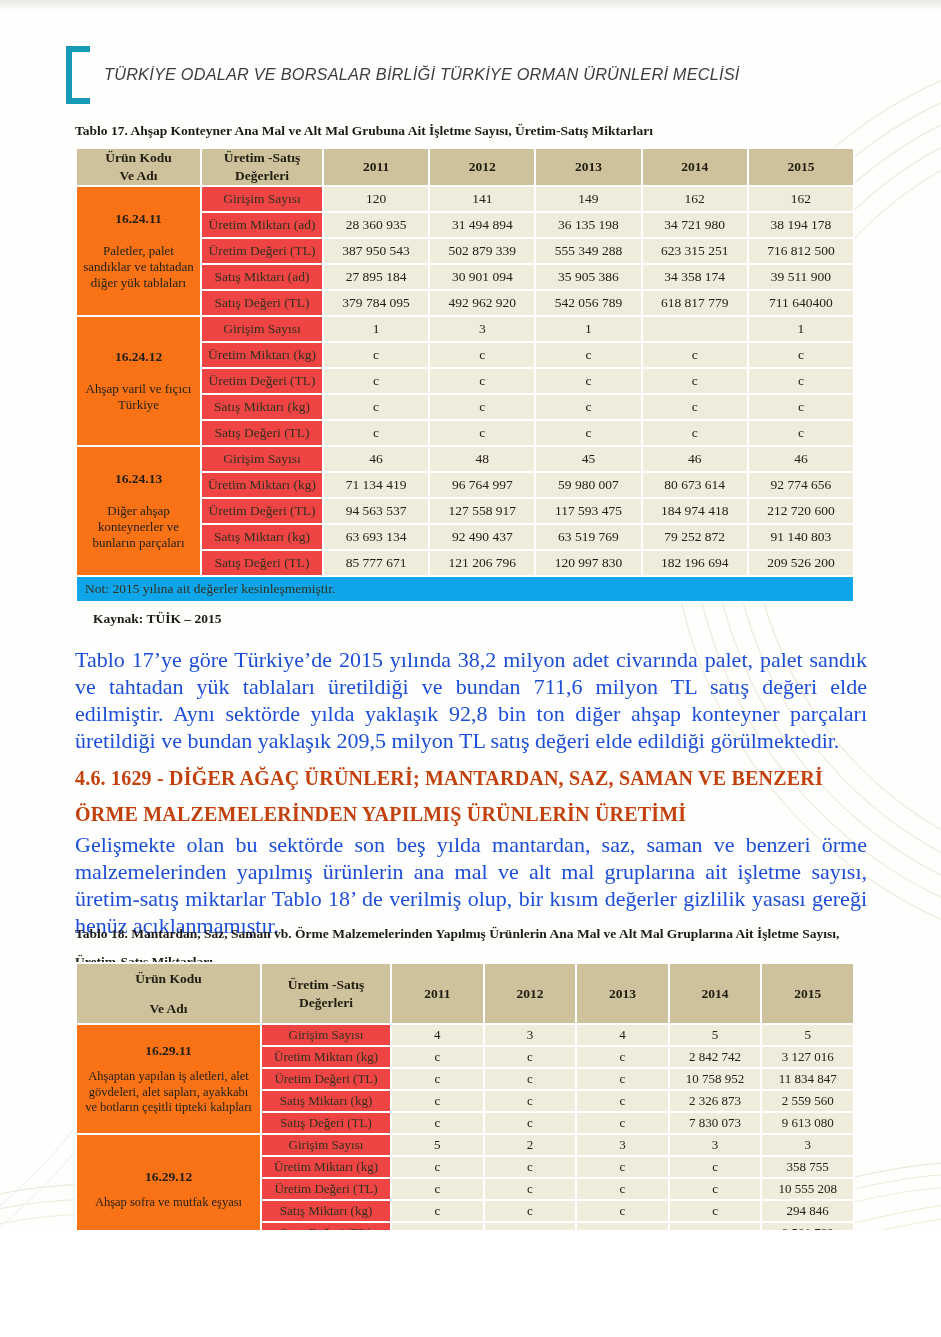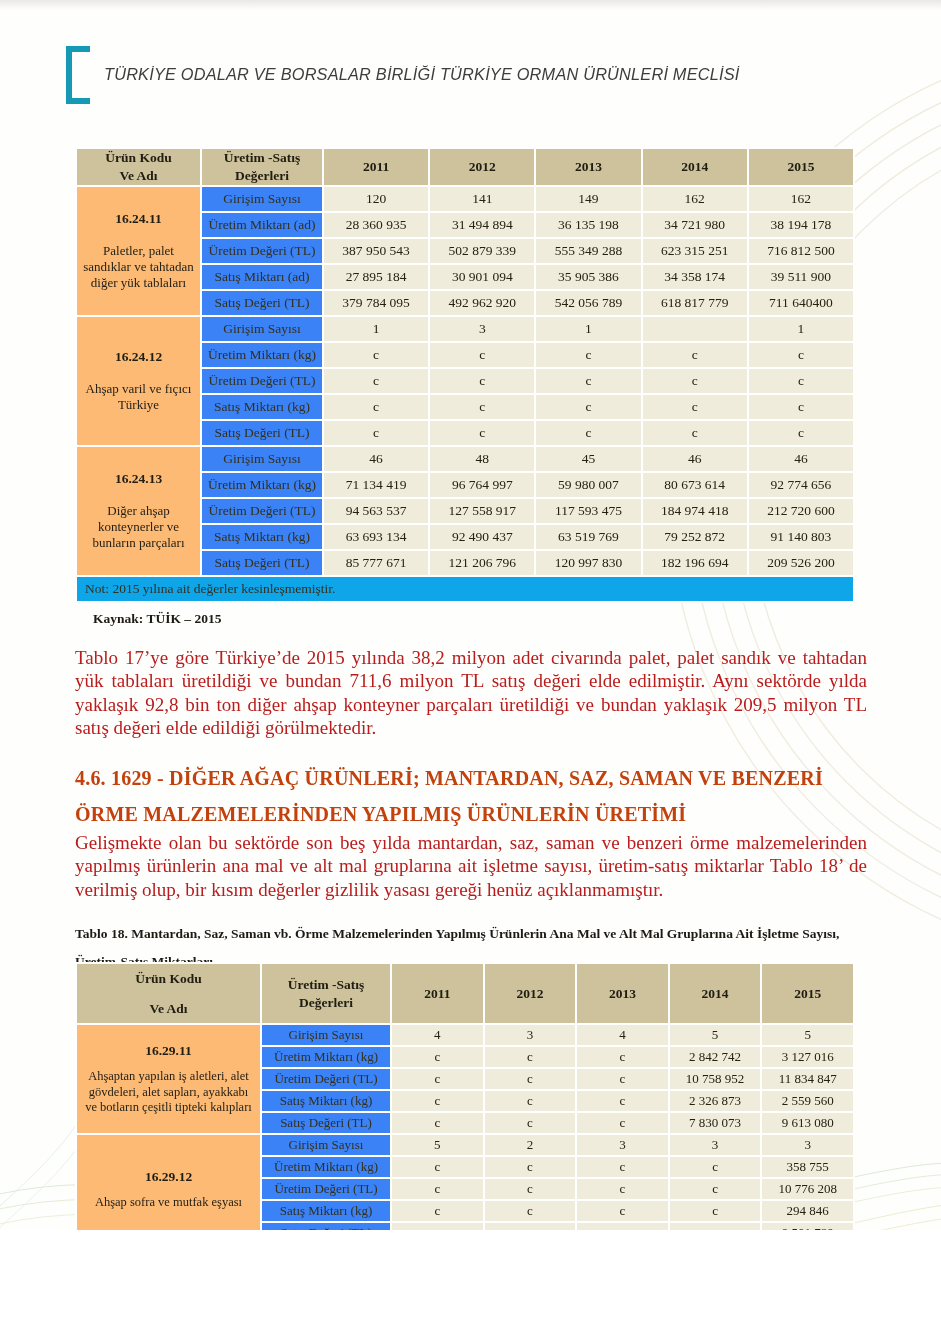--- a/index.html
+++ b/index.html
@@ -20,45 +20,45 @@
                font-size:17px; letter-spacing:.2px; color:#3d3d3d; transform:scaleX(.96);
                transform-origin:left; white-space:nowrap; }
 
   
   .tbl-title { position:absolute; left:75px; font-size:13.5px; font-weight:bold; color:#1c1a12; }
   .t17-title { top:123px; width:800px; }
   .t18-title { top:920px; width:800px; line-height:2.05; }
   .kaynak   { position:absolute; left:75px; top:611px; font-size:13.5px; font-weight:bold; color:#1c1a12;margin-left:18px; }
 
   
-  .para { position:absolute; left:75px; width:792px; font-size:19px; line-height:1.23;
-          text-align:justify; color:#b91c1c; }
+  .para { position:absolute; left:75px; width:792px; font-size:22px; line-height:1.23;
+          text-align:justify; color:#1d4ed8; }
   .para1 { top:646px; }
   .para2 { top:831px; }
   .sec-head { position:absolute; left:75px; top:760px; width:805px; font-size:20px; font-weight:bold;
               color:#c2410c; line-height:1.8; letter-spacing:.2px; }
 
   
   table { border-collapse:collapse; table-layout:fixed; width:780px; }
   .prod-table { position:absolute; left:75px; }
   .t17 { top:147px; }
   .t18 { top:962px; }
   td,th { border:2px solid #ffffff; font-weight:normal; }
   th { background:#cdc29b; font-weight:bold; color:#201d12; text-align:center; vertical-align:middle; }
   .pre { white-space:pre-line; }
   .t17 th { font-size:13.5px; height:38px; line-height:1.3; }
   .t18 th { font-size:13.5px; height:48px; }
   .t18 th.c1h { line-height:2.2; }
   .t18 th.c2h { line-height:1.3; }
-  td.group-cell { background:#fdba74; text-align:center; vertical-align:middle; padding:16px 6px; }
+  td.group-cell { background:#f97316; text-align:center; vertical-align:middle; padding:16px 6px; }
   .group-code { font-weight:bold; font-size:13.5px; margin-bottom:16px; color:#201d12; }
   .group-name { font-size:13px; line-height:1.25; color:#262217; }
   .t18 .group-code { margin-bottom:10px; }
   .t18 .group-name { font-size:12.5px; }
-  td.row-label { background:#3b82f6; text-align:center; font-size:13.5px; color:#33301f; padding:3px 4px; }
+  td.row-label { background:#ef4444; text-align:center; font-size:13.5px; color:#33301f; padding:3px 4px; }
   td.val { background:#efecdc; text-align:center; font-size:13.5px; color:#26220f; padding:3px 4px; }
   .t17 td.row-label, .t17 td.val { height:26px; }
   .t18 td.row-label, .t18 td.val { height:22px; font-size:13px; padding:1px 4px; }
   td.note-cell { background:#0ea5e9; font-size:13.5px; color:#33301f; text-align:left;
                  padding:4px 8px; height:25px; }
 
   
   .footer { position:absolute; top:1252px; left:0; width:941px; height:42px;
             display:flex; align-items:center; }
   .f-dash { width:27px; height:4px; background:#1699b4; margin-left:45px; flex:none; }
@@ -96,20 +96,21 @@
       <path d="M880 1337 C 900 1260, 940 1220, 1000 1200" stroke="#cde6ea" opacity="0.8"></path>
     </g>
   </svg>
   <div class="topfade"></div>
 
   <div class="hdr">
     <div class="bracket"></div>
     <div class="hdr-title">TÜRKİYE ODALAR VE BORSALAR BİRLİĞİ TÜRKİYE ORMAN ÜRÜNLERİ MECLİSİ</div>
   </div>
 
+  <div class="tbl-title t17-title">Tablo 17. Ahşap Konteyner Ana Mal ve Alt Mal Grubuna Ait İşletme Sayısı, Üretim-Satış Miktarları</div>
   <table class="prod-table t17">
     <colgroup>
       <col style="width:125px">
         <col style="width:122px">
       <col>
         <col>
         <col>
         <col>
         <col>
     </colgroup>
@@ -360,21 +361,21 @@
           <td class="val">c</td>
           <td class="val">c</td>
           <td class="val">358 755</td>
         </tr>
         <tr>
           <td class="row-label">Üretim Değeri (TL)</td>
           <td class="val">c</td>
           <td class="val">c</td>
           <td class="val">c</td>
           <td class="val">c</td>
-          <td class="val">10 776 208</td>
+          <td class="val">10 555 208</td>
         </tr>
         <tr>
           <td class="row-label">Satış Miktarı (kg)</td>
           <td class="val">c</td>
           <td class="val">c</td>
           <td class="val">c</td>
           <td class="val">c</td>
           <td class="val">294 846</td>
         </tr>
         <tr>

